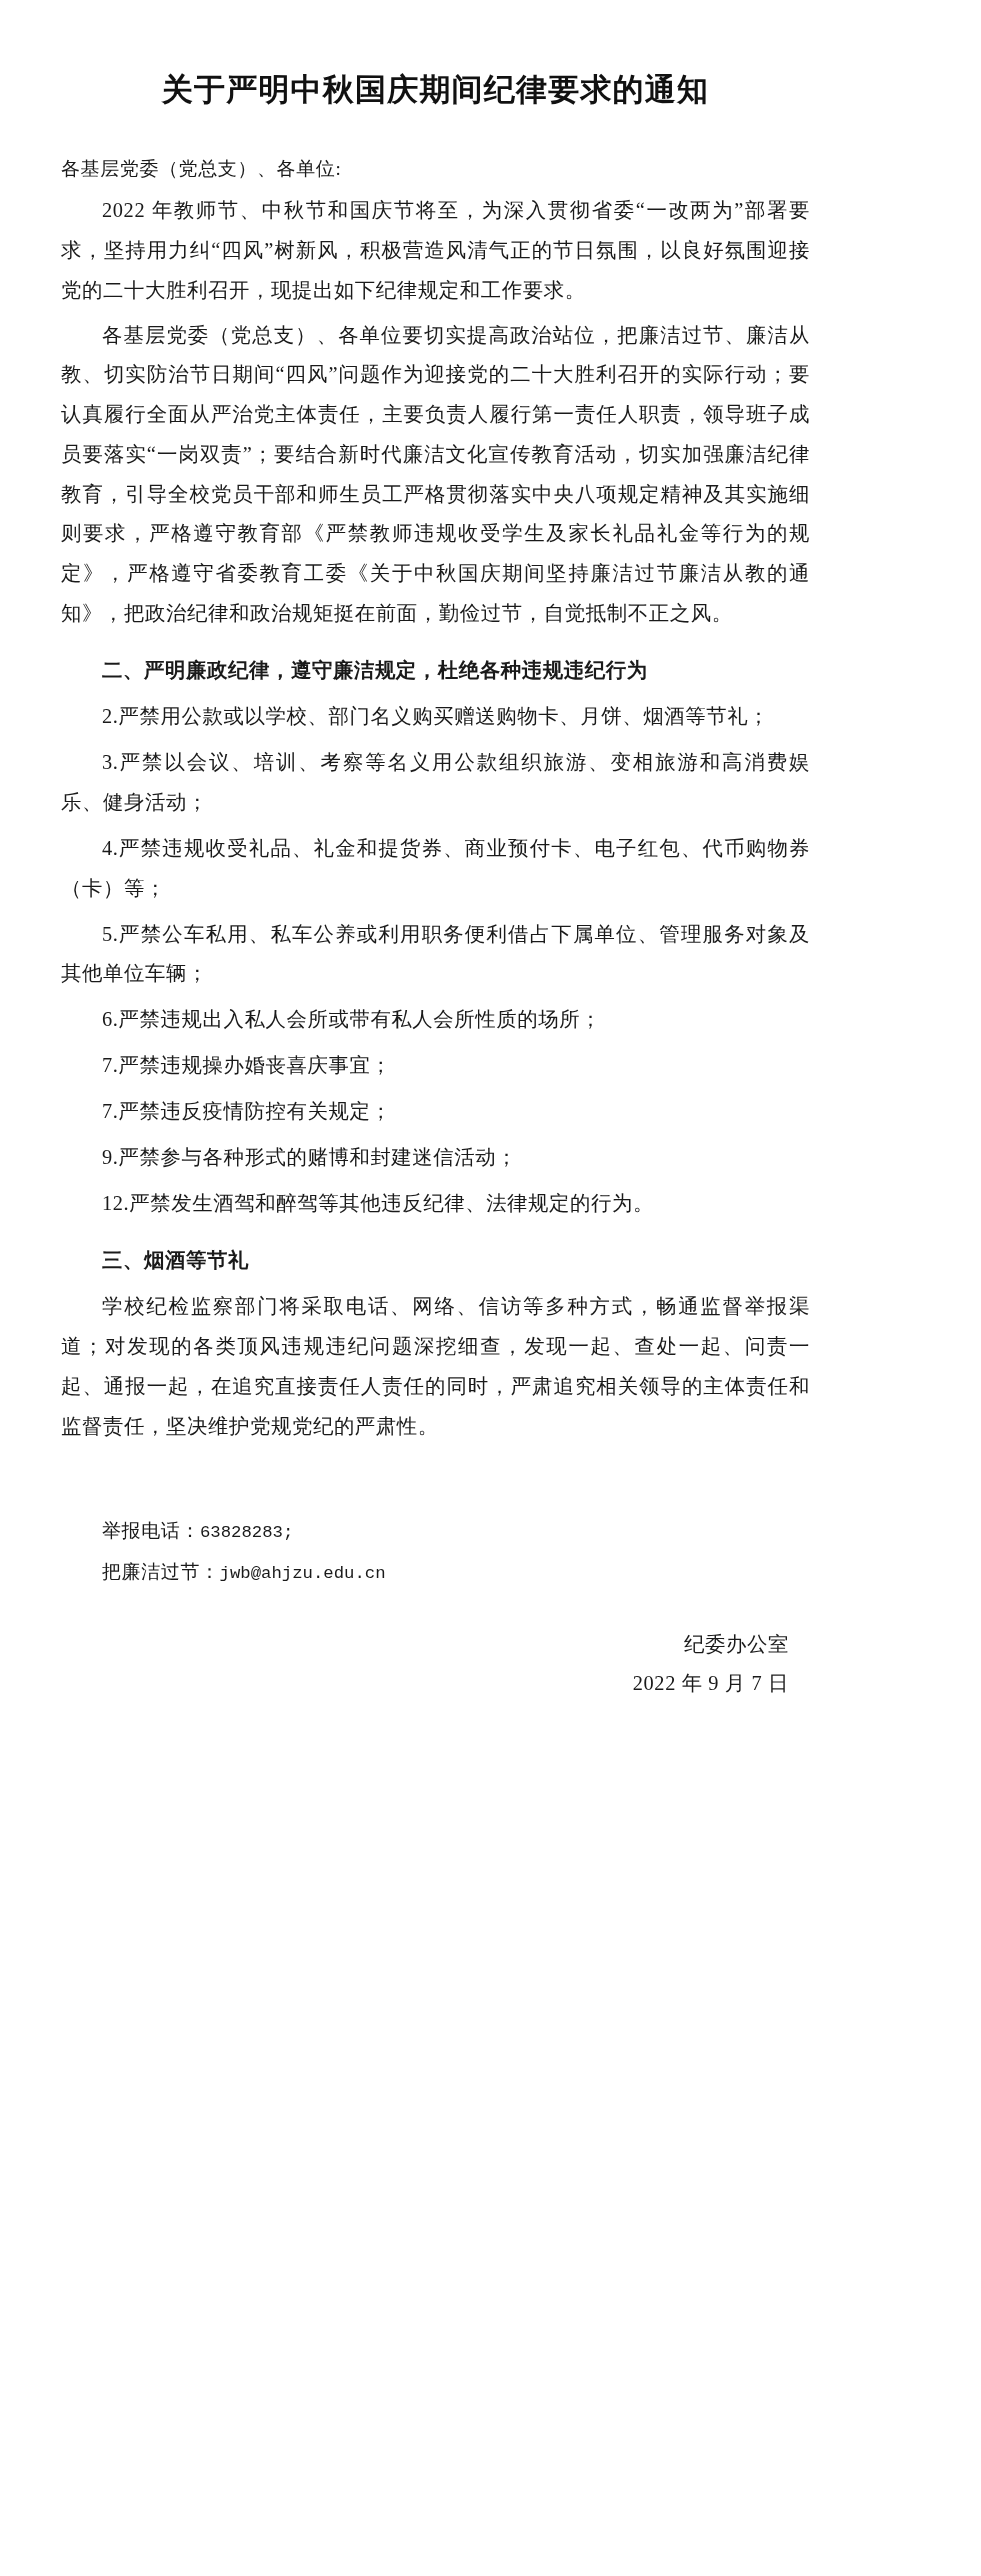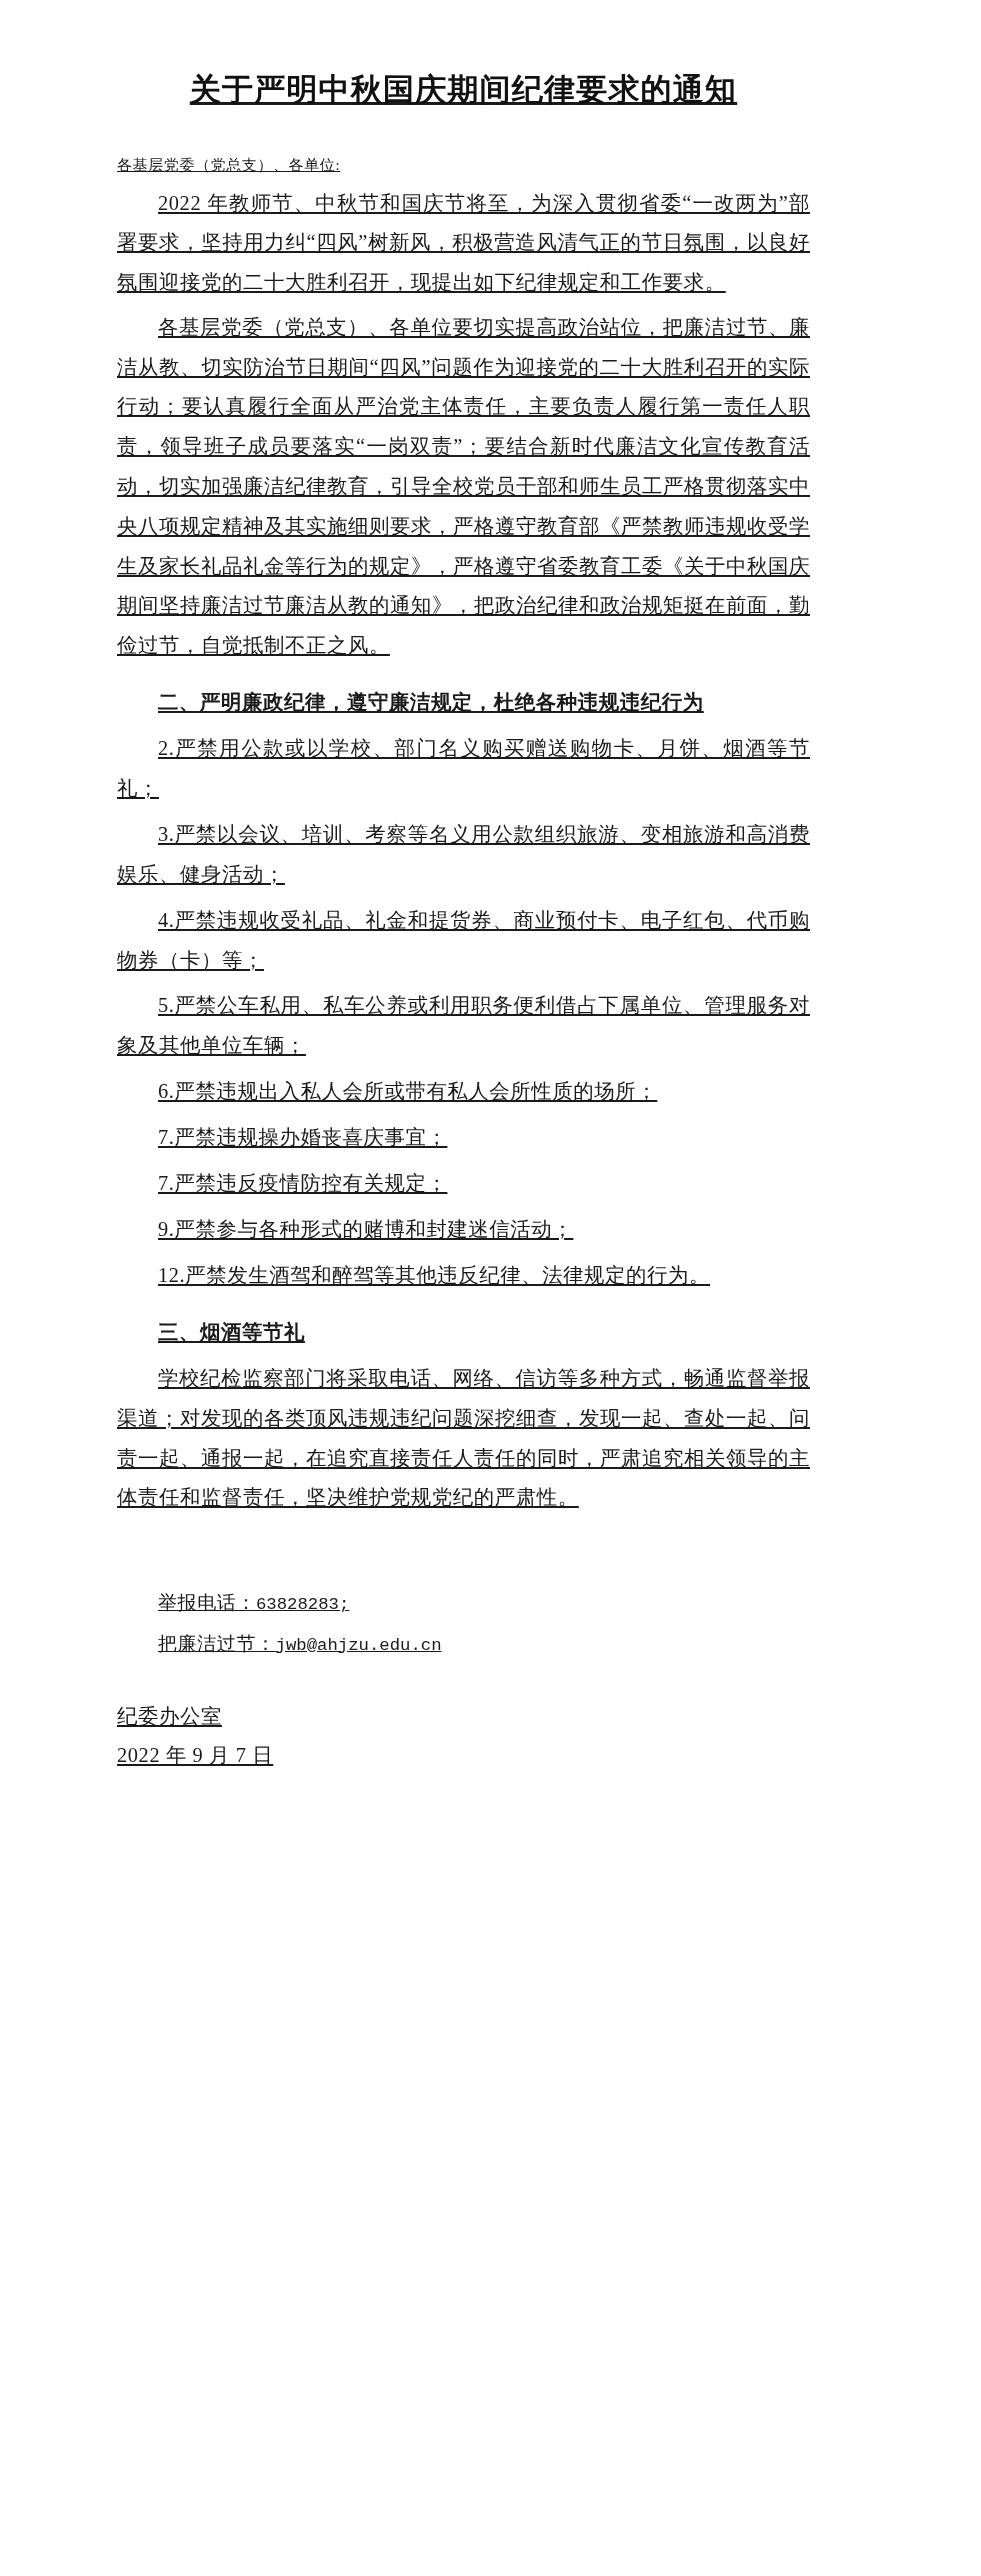--- a/index.html
+++ b/index.html
@@ -10,35 +10,34 @@
   body {
     width: 981px;
     min-height: 2576px;
     font-family: "Liberation Serif", "DejaVu Serif", serif;
     color: #1a1a1a;
   }
   .page {
     width: 943px;
     min-height: 2576px;
     box-sizing: border-box;
-    padding: 68px 133px 37px 117px;
+    padding: 68px 133px 37px 61px;
     background: #ffffff;
-    text-decoration: underline;
   }
   .doc-title {
     text-align: center;
     font-size: 31px;
     font-weight: bold;
     letter-spacing: 1.2px;
     color: #111111;
     margin: 0 0 40px 0;
     line-height: 1.4;
   }
   .salutation {
-    font-size: 15px;
+    font-size: 19px;
     line-height: 1.9;
     margin: 0 0 3.7px 0;
     letter-spacing: 0.6px;
   }
   p.body-text {
     font-size: 20.4px;
     line-height: 1.95;
     margin: 0 0 5px 0;
     text-indent: 41px;
     letter-spacing: 0.6px;
@@ -74,20 +73,21 @@
     letter-spacing: 0.6px;
   }
   p.contact-line .mono {
     font-family: "Liberation Mono", "DejaVu Sans Mono", monospace;
     font-size: 17.3px;
     letter-spacing: 0px;
     text-align: center;
   }
   .signature {
     margin-top: 33px;
+    text-align: right;
     padding-right: 21px;
   }
   .signature p {
     font-size: 20.4px;
     line-height: 1.9;
     margin: 0;
     letter-spacing: 0.6px;
   }
 </style>
 </head>

